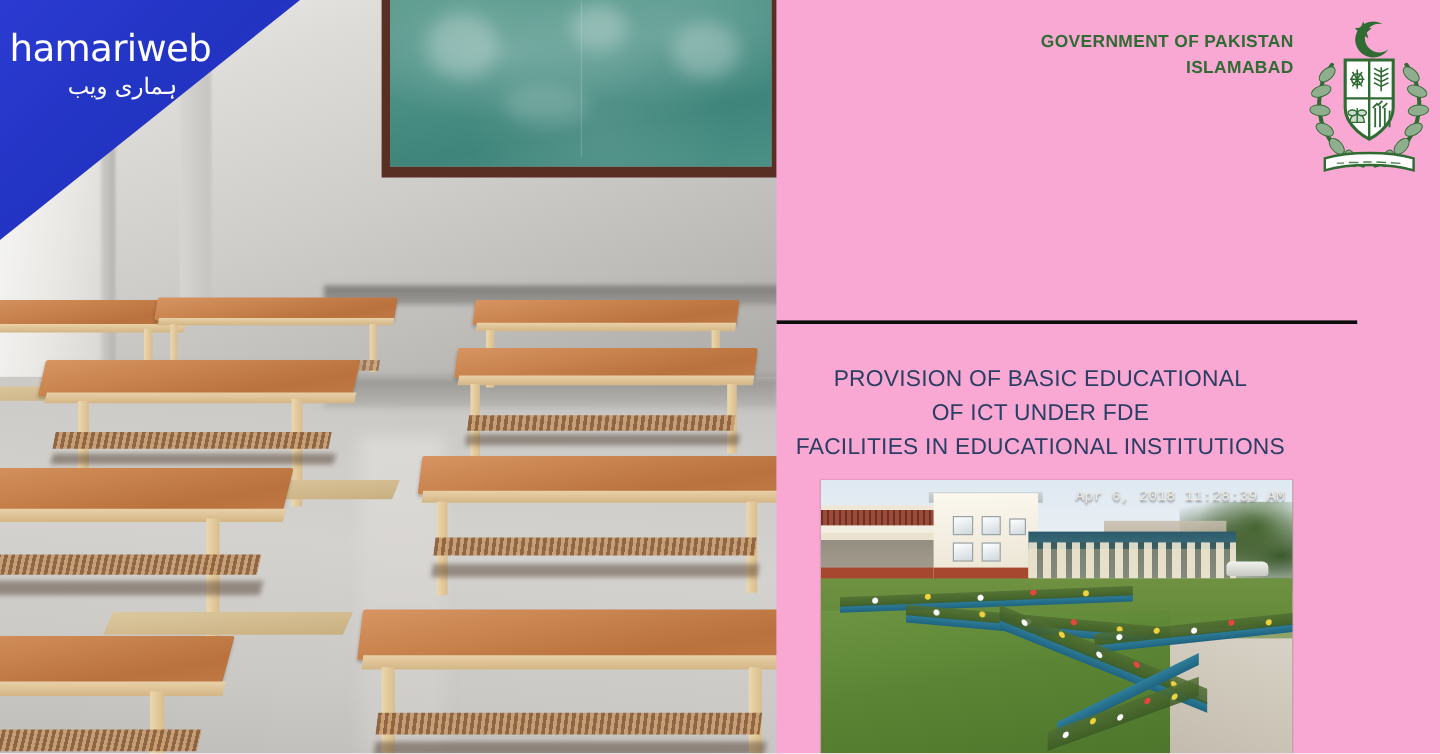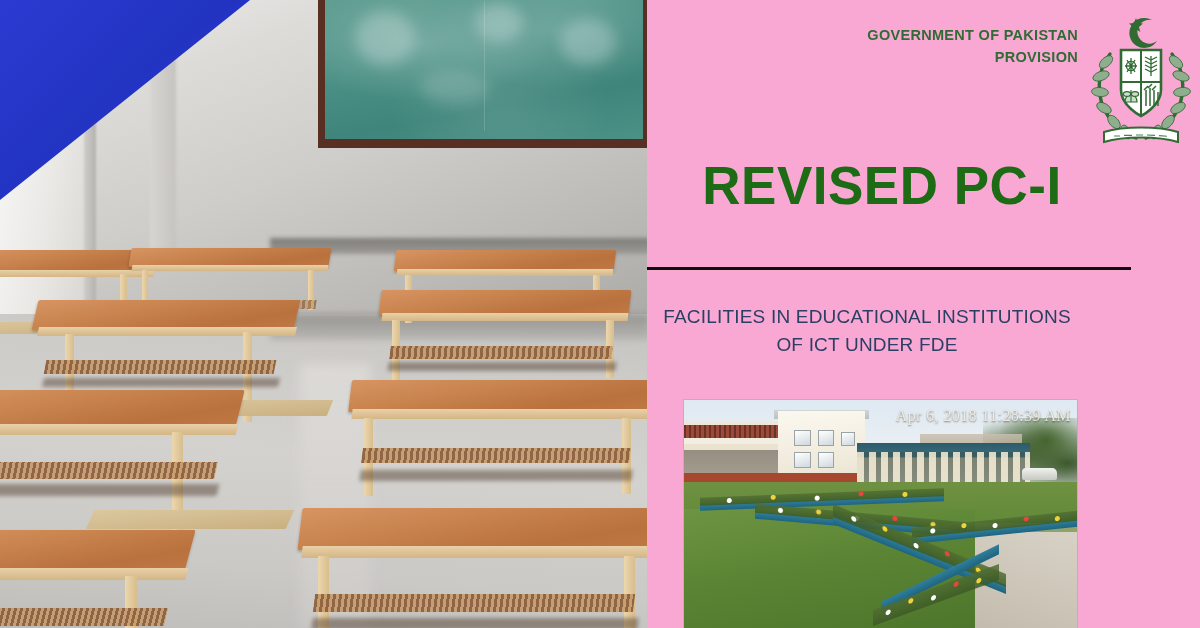--- a/index.html
+++ b/index.html
@@ -371,22 +371,22 @@
       radial-gradient(circle at 12% 50%, #ffffff 0 2px, rgba(255,255,255,0) 3px),
       radial-gradient(circle at 30% 30%, #f2d23b 0 2px, rgba(242,210,59,0) 3px),
       radial-gradient(circle at 48% 62%, #ffffff 0 2px, rgba(255,255,255,0) 3px),
       radial-gradient(circle at 66% 28%, #e8453c 0 2px, rgba(232,69,60,0) 3px),
       radial-gradient(circle at 84% 58%, #f2d23b 0 2px, rgba(242,210,59,0) 3px),
       linear-gradient(180deg, rgba(80,110,50,.85), rgba(60,90,38,.85));
   }
   .photo-timestamp {
     position: absolute;
     right: 6px; top: 7px;
-    font-family: Liberation Serif, serif;
-    font-size: 16px;
+    font-family: Liberation Mono, monospace;
+    font-size: 12px;
     color: #efeadf;
     letter-spacing: 0.4px;
     text-shadow: 0 1px 2px rgba(0,0,0,.55);
     opacity: .92;
     white-space: nowrap;
   }
 </style>
 </head>
 <body>
 
@@ -487,28 +487,32 @@
       <div class="desk-edge" style="left:2px;top:38px;width:356px;height:12px;transform:skewX(-7deg);"></div>
       <div class="desk-leg" style="left:18px;top:48px;width:11px;height:82px;"></div>
       <div class="desk-leg" style="left:324px;top:48px;width:11px;height:82px;"></div>
       <div class="bench-slats" style="left:14px;top:86px;width:320px;height:18px;transform:skewX(-7deg);"></div>
       <div class="bench-shadow" style="left:12px;top:110px;width:326px;height:12px;transform:skewX(-7deg);"></div>
     </div>
 
     <div class="hw-banner">
       <div class="hw-banner-inner"></div>
     </div>
+    <div class="hw-logo-wrap">
+      <div class="hw-logo-text">hamariweb</div>
+      <div class="hw-logo-urdu">ہماری ویب</div>
+    </div>
   </div>
 
   <div class="doc-panel">
 
     <div class="doc-header">
       <div class="govt-lines">
         <div>GOVERNMENT OF PAKISTAN</div>
-        <div>PROVISION</div>
+        <div>ISLAMABAD</div>
       </div>
 
       <div class="emblem">
         <svg viewBox="0 0 106 134" width="106" height="134" aria-hidden="true">
           <g fill="none" stroke="#2f6b33">
 
             <path d="M64 6 a15 15 0 1 0 5 21 a12 12 0 1 1 -5 -21 Z" fill="#2f6b33" stroke="none"></path>
             <path d="M48 4 l2 5 5 .5 -4 3.5 1.3 5 -4.3-3 -4.3 3 1.3-5 -4-3.5 5-.5 Z" fill="#2f6b33" stroke="none"></path>
 
             <path d="M22 40 C8 58 8 84 20 102 C26 112 36 120 48 124" stroke-width="3.4" stroke-linecap="round"></path>
@@ -558,29 +562,29 @@
 
             <path d="M16 118 C36 112 70 112 90 118 L90 128 C70 122 36 122 16 128 Z" fill="#ffffff" stroke="#2f6b33" stroke-width="2"></path>
             <g stroke="#2f6b33" stroke-width="1.1" opacity=".85">
               <path d="M26 122 l6 0 M36 121.4 l8 0 M48 121 l7 0 M59 121 l8 .4 M71 121.6 l8 .6"></path>
             </g>
           </g>
         </svg>
       </div>
     </div>
 
-    <div class="doc-title">REVISED PC-I</div>
 
     <div class="doc-divider"></div>
 
     <div class="green-swoosh"></div>
 
     <div class="doc-subtitle">
+      <div>PROVISION OF BASIC EDUCATIONAL</div>
+      <div>OF ICT UNDER FDE</div>
       <div>FACILITIES IN EDUCATIONAL INSTITUTIONS</div>
-      <div>OF ICT UNDER FDE</div>
     </div>
 
     <div class="school-photo">
       <div class="sky"></div>
       <div class="trees"></div>
 
       <div class="bld-left"></div>
       <div class="bld-left-dark"></div>
       <div class="bld-left-rail"></div>
       <div class="bld-left-cornice"></div>

